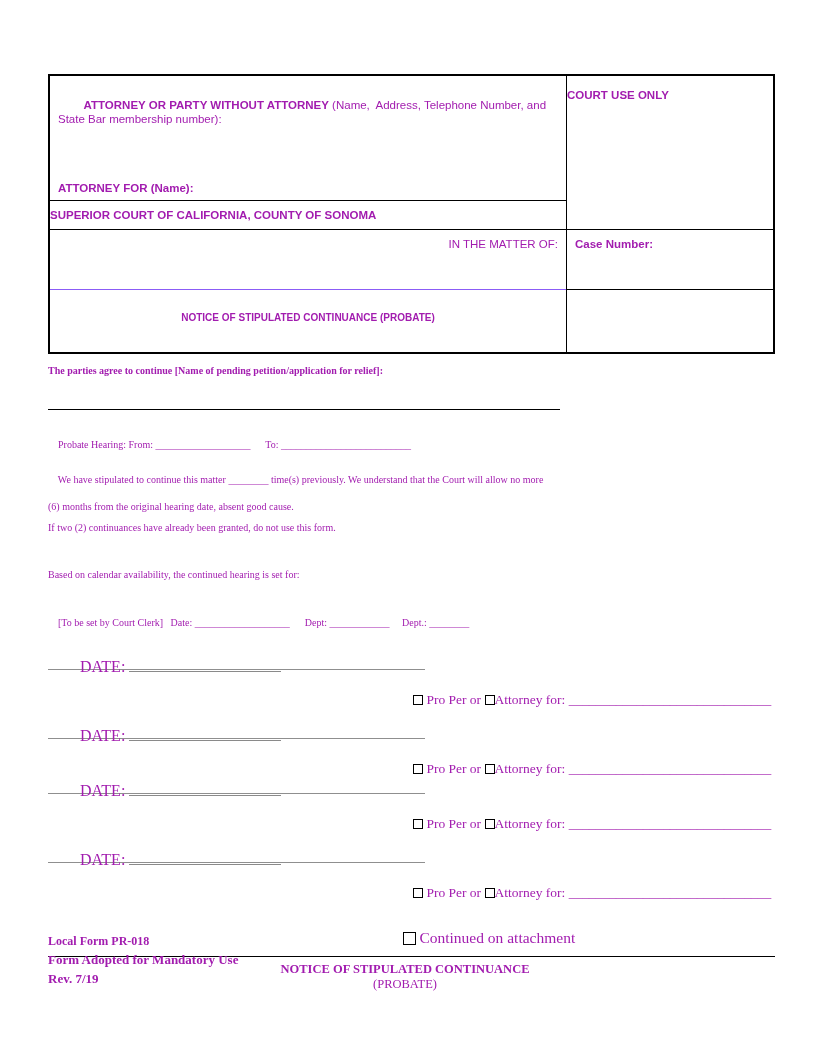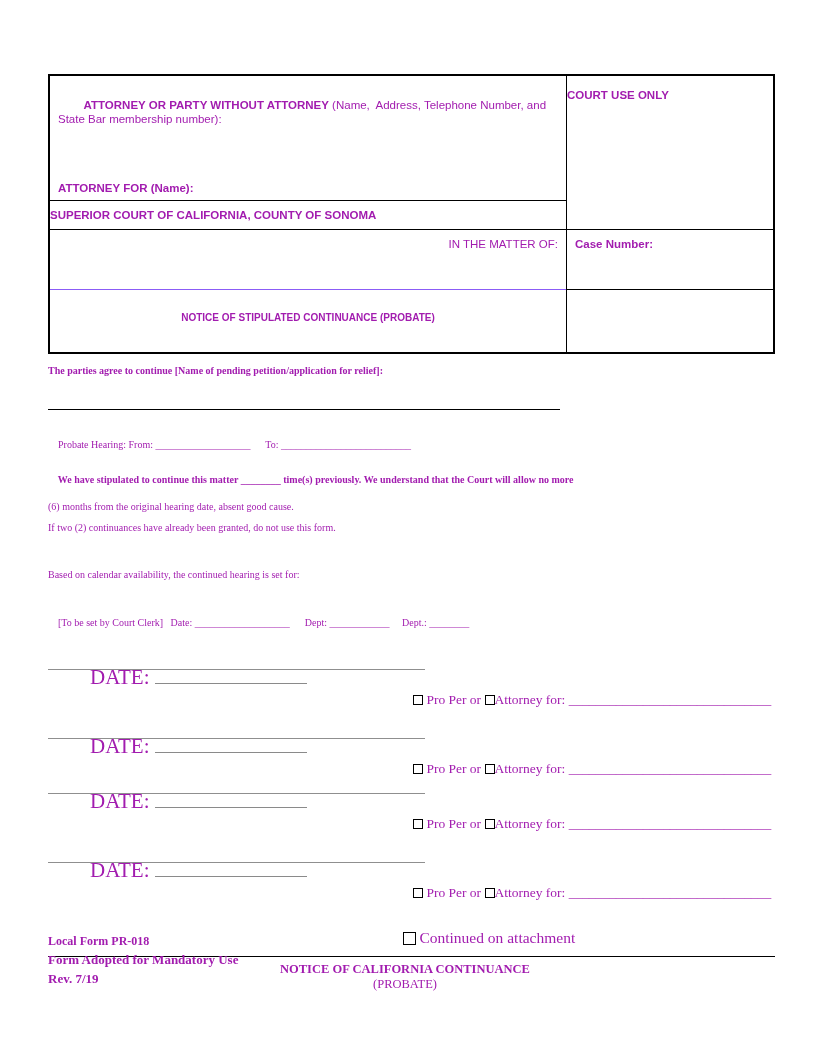--- a/index.html
+++ b/index.html
@@ -31,34 +31,34 @@
   .cell-empty { flex:1; }
   b { font-weight:bold; }
 
   
   .line { position:absolute; left:48px; font-family:"Liberation Serif", serif;
     font-size:10px; white-space:pre; }
   .agree-line { top:353px; font-weight:bold; }
   .agree-blank { position:absolute; left:48px; top:383px; width:512px; height:15px;
     border-bottom:1.5px solid #000; }
   .probate-line { top:416px; }
-  .para-l1 { top:451px;font-weight:bold; }
+  .para-l1 { top:451px; }
   .para-l2 { top:470px; }
   .para-l3 { top:489px; }
   .iftwo-line { top:510px;text-align:right; }
   .based-line { top:557px; }
   .clerk-line { top:594px; }
 
   
   .sig-blocks { position:absolute; left:48px; top:628px; width:727px; }
   .sig-block { }
   .sig-block:nth-of-type(2) { margin-top:16px; }
   .sig-block:nth-of-type(3) { margin-top:2px; }
   .sig-block:nth-of-type(4) { margin-top:16px; }
-  .date-line { font-family:"Liberation Serif", serif; font-size:21px; height:20px; white-space:pre; }
+  .date-line { font-family:"Liberation Serif", serif; font-size:16px; height:20px; white-space:pre; }
   .blank-gray { display:inline-block; width:152px; height:13px;
     border-bottom:1.6px solid #8a8a8a; }
   .sigline { margin-top:9px; width:377px; height:0; border-bottom:1.6px solid #8f8f8f; }
   .proper-line { margin-top:6px; margin-left:338px; height:17px;
     font-family:"Liberation Serif", serif; font-size:13.5px; white-space:pre; }
   .cb { display:inline-block; width:10px; height:10px; border:1px solid #000;
     vertical-align:-1px; background:#fff; }
 
   
   .attach-line { position:absolute; left:387px; top:899px;
@@ -172,17 +172,17 @@
     <span class="cb cb-lg"></span><span> Continued on attachment</span>
   </div>
 
   <div class="footer-rule"></div>
   <div class="footer-left">
     <div class="footer-form-number">Local Form PR-018</div>
     <div class="footer-sub">Form Adopted for Mandatory Use</div>
     <div class="footer-sub">Rev. 7/19</div>
   </div>
   <div class="footer-center">
-    <div class="footer-title">NOTICE OF CALIFORNIA CONTINUANCE</div>
+    <div class="footer-title">NOTICE OF STIPULATED CONTINUANCE</div>
     <div>(PROBATE)</div>
   </div>
 
 </div>
 
 </body></html>

